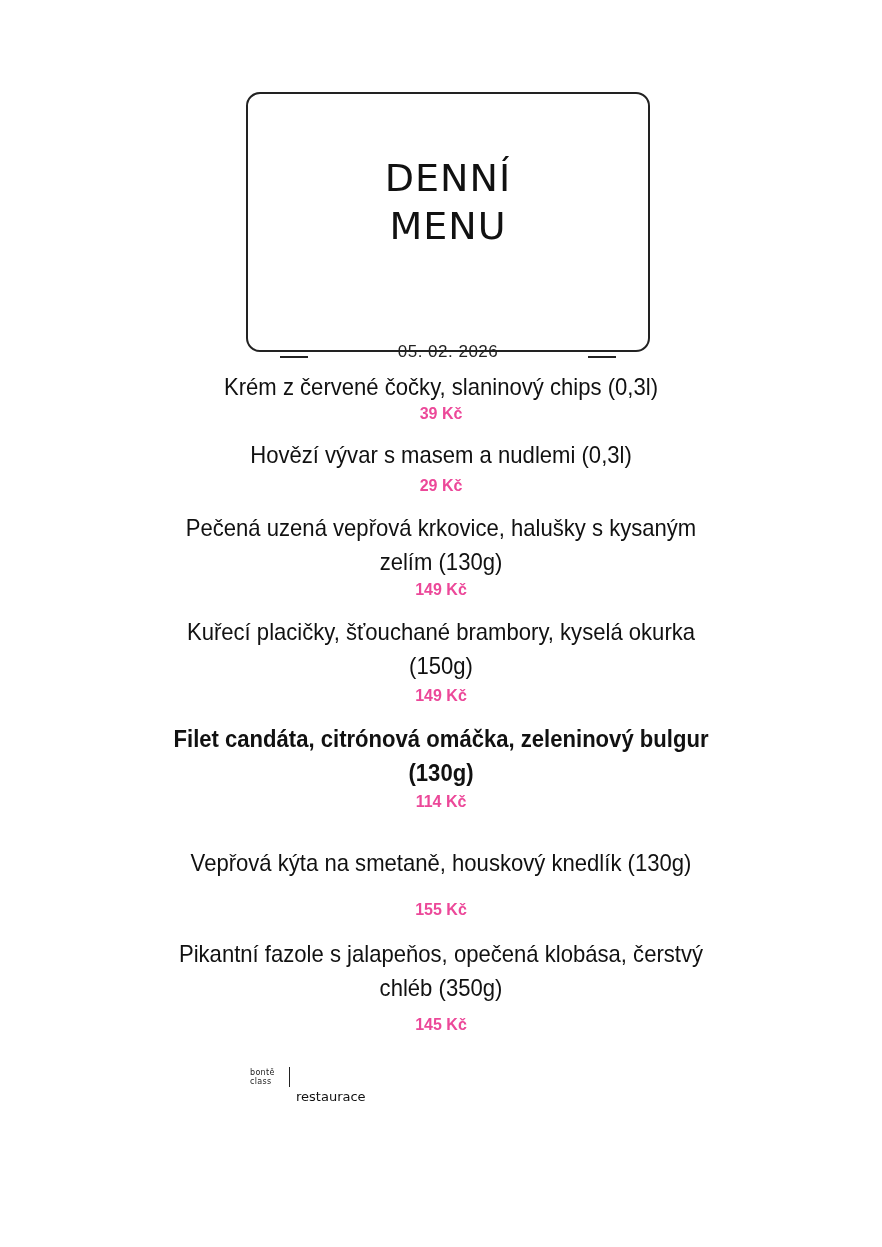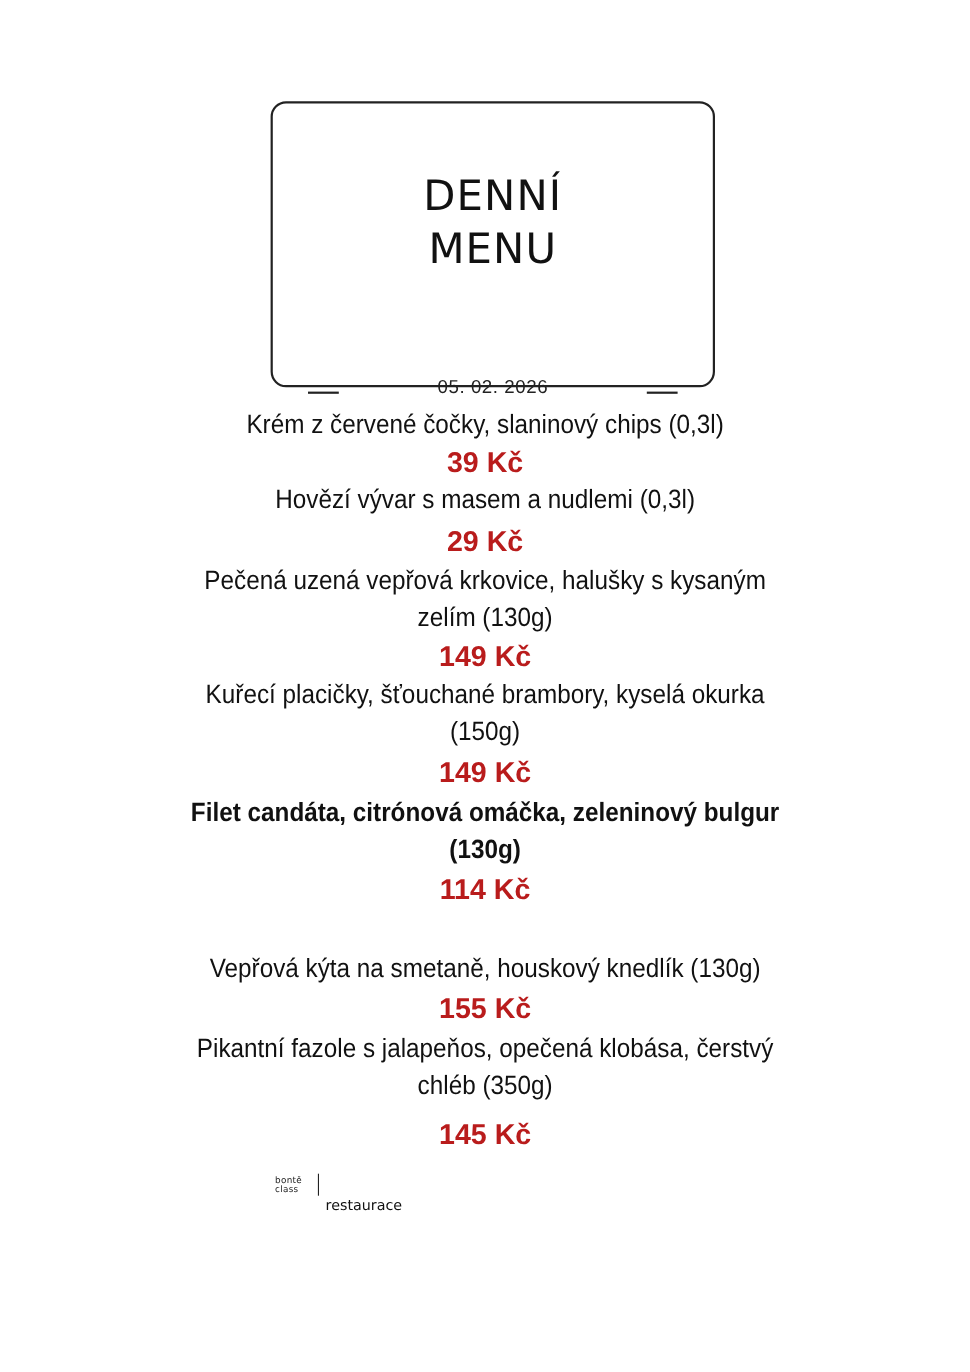--- a/index.html
+++ b/index.html
@@ -21,21 +21,21 @@
     position: absolute; left: 0; right: 0; top: 0; text-align: center;
     font-family: "Liberation Sans", sans-serif; font-size: 17px; color: #222; letter-spacing: 0.5px;
   }
   .item { position: absolute; left: 100px; width: 682px; text-align: center; }
   .dish {
     font-family: "Liberation Sans", sans-serif; font-size: 24px; line-height: 34px; color: #111;
     transform: scaleX(0.92); transform-origin: center;
   }
   .price {
     position: absolute; left: 100px; width: 682px; text-align: center;
-    font-family: "Liberation Sans", sans-serif; font-weight: bold; font-size: 26px; color: #b91c1c;
+    font-family: "Liberation Sans", sans-serif; font-weight: bold; font-size: 16px; color: #ec4899;
   }
   .logo { position: absolute; left: 250px; top: 1058px; width: 360px; height: 50px; }
   .logo-small {
     position: absolute; left: 0; top: 10px; font-family: "DejaVu Sans", sans-serif;
     font-size: 8px; line-height: 9px; color: #222; letter-spacing: 0.3px;
   }
   .logo-bar { position: absolute; left: 39px; top: 9px; width: 1px; height: 20px; background: #222; }
   .logo-main {
     position: absolute; left: 46px; top: -4px; font-family: "DejaVu Sans", sans-serif;
     font-size: 34px; line-height: 40px; color: #111; letter-spacing: 0.5px;
@@ -81,21 +81,21 @@
   <div class="dish">(150g)</div>
 </div>
 <div class="price" style="top:687px;">149 Kč</div>
 
 <div class="item" style="top:722px;font-weight:bold;">
   <div class="dish">Filet candáta, citrónová omáčka, zeleninový bulgur</div>
   <div class="dish">(130g)</div>
 </div>
 <div class="price" style="top:793px;">114 Kč</div>
 
-<div class="item" style="top:864px;">
+<div class="item" style="top:846px;">
   <div class="dish">Vepřová kýta na smetaně, houskový knedlík (130g)</div>
 </div>
 <div class="price" style="top:901px;">155 Kč</div>
 
 <div class="item" style="top:937px;">
   <div class="dish">Pikantní fazole s jalapeňos, opečená klobása, čerstvý</div>
   <div class="dish">chléb (350g)</div>
 </div>
 <div class="price" style="top:1016px;">145 Kč</div>
 

